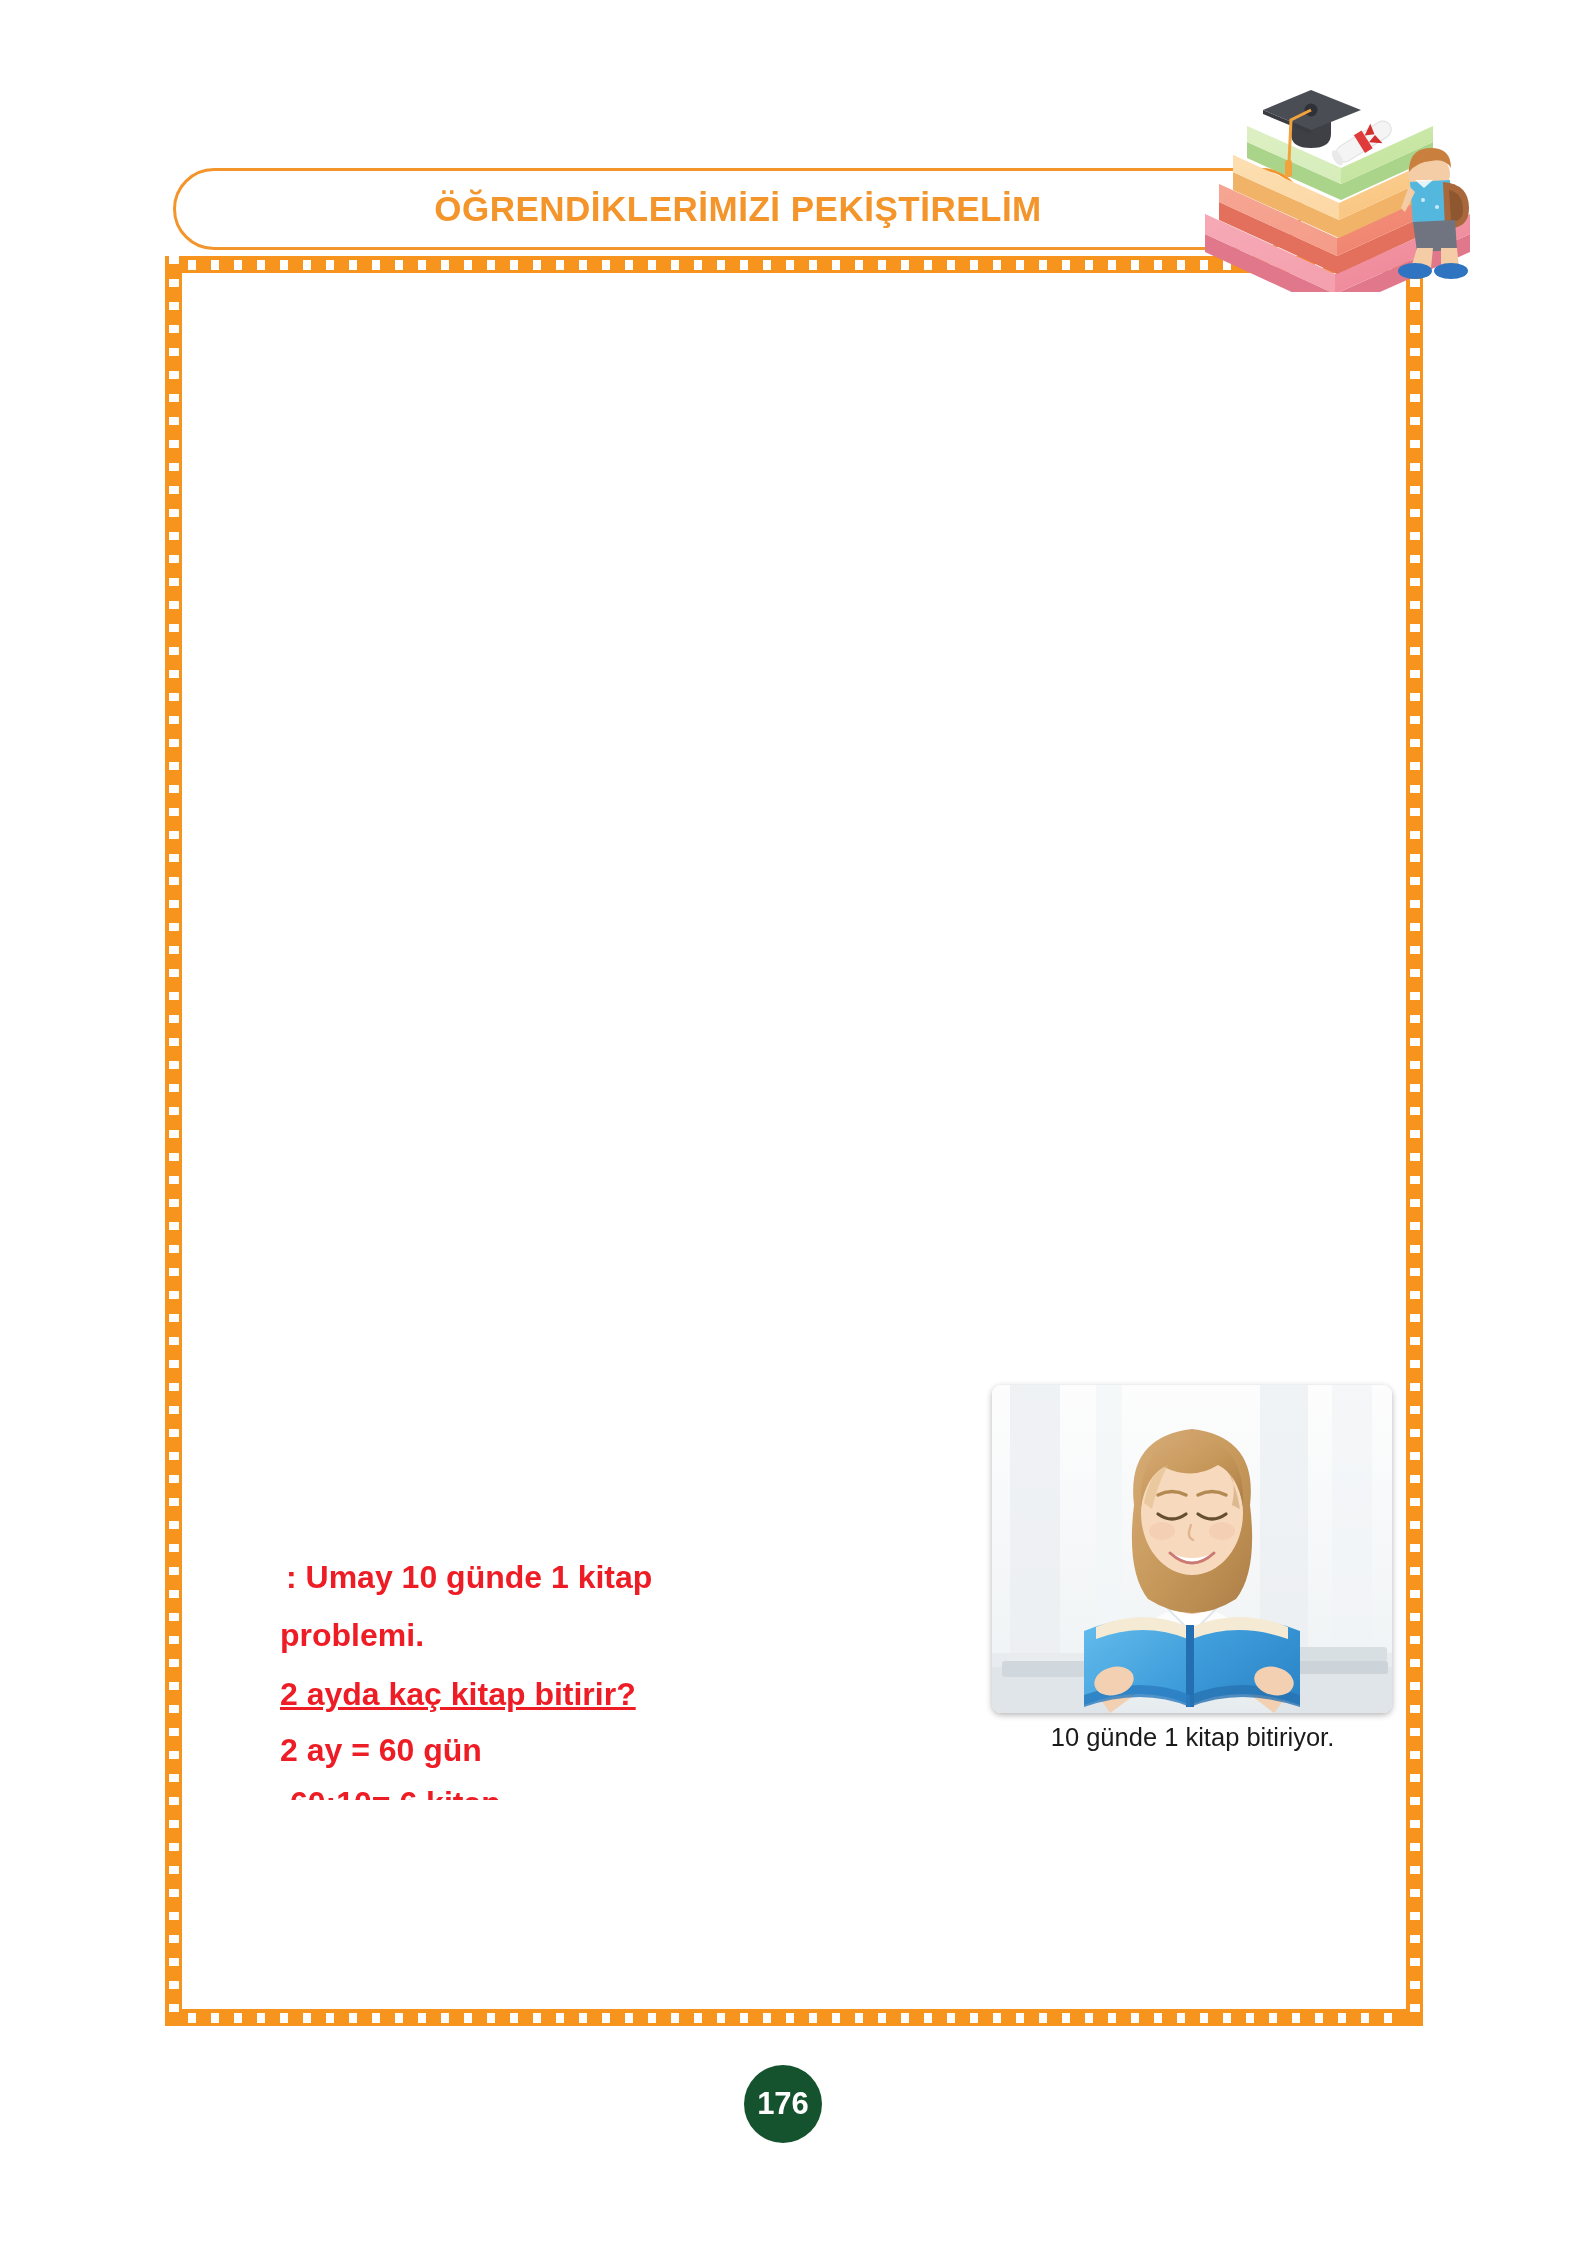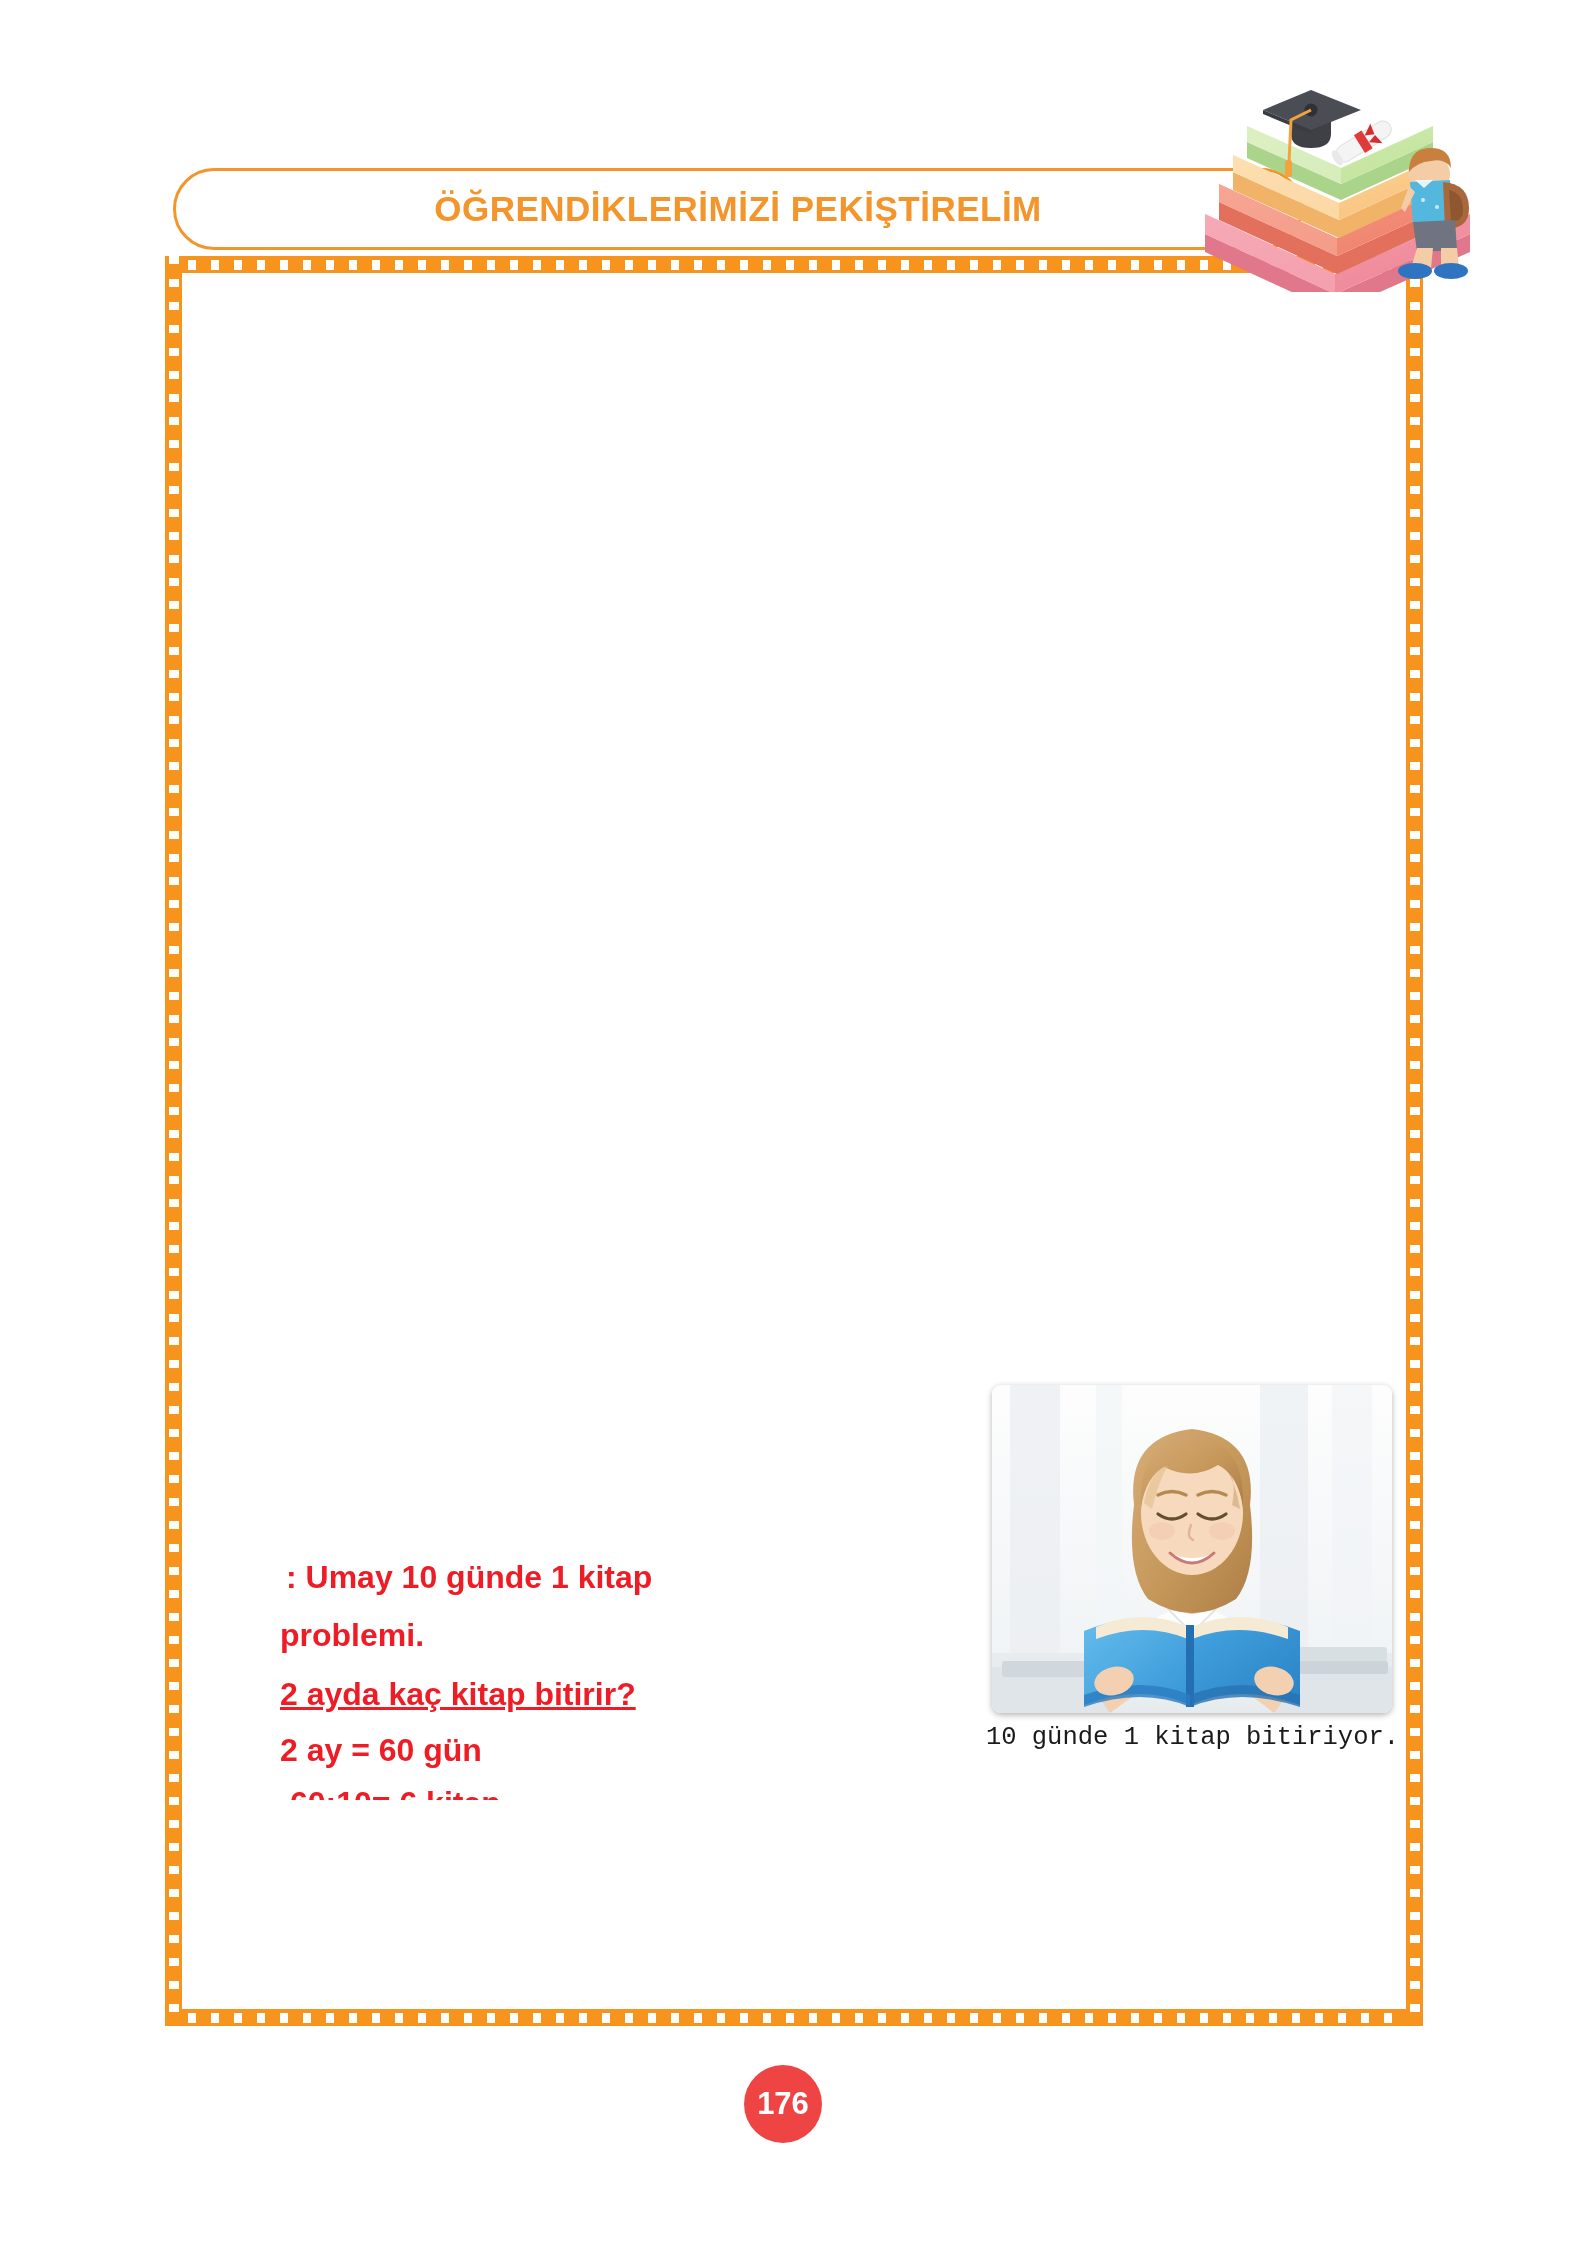--- a/index.html
+++ b/index.html
@@ -174,21 +174,20 @@
   }
   .photo-caption {
     position: absolute;
     left: 960px;
     top: 1723px;
     width: 465px;
     text-align: center;
     font-size: 25.5px;
     color: #1a1a1a;
     z-index: 5;
-    font-family: Liberation Mono, monospace;
   }
 
   
   .hand {
     position: absolute;
     color: #EE1C25;
     font-weight: bold;
     font-size: 32px;
     white-space: nowrap;
     line-height: 1;
@@ -201,21 +200,21 @@
   }
 
   
   .pagenum {
     position: absolute;
     left: 744px;
     top: 2065px;
     width: 78px;
     height: 78px;
     border-radius: 50%;
-    background: #ef4444;
+    background: #14532d;
     color: #ffffff;
     font-size: 31px;
     font-weight: bold;
     display: flex;
     align-items: center;
     justify-content: center;
   }
 </style>
 </head>
 <body>

